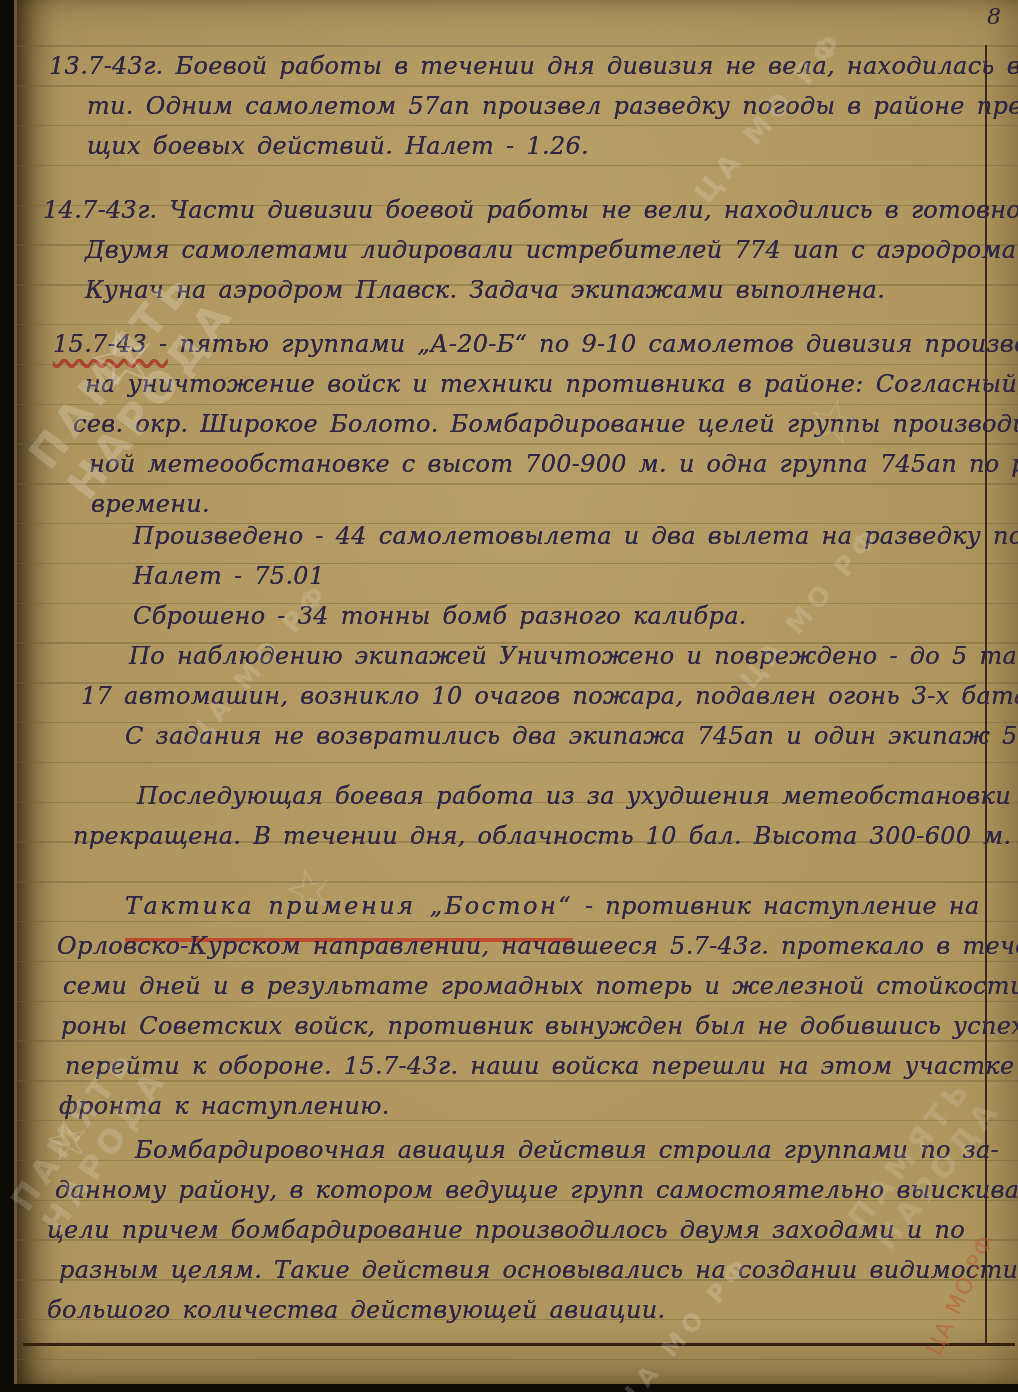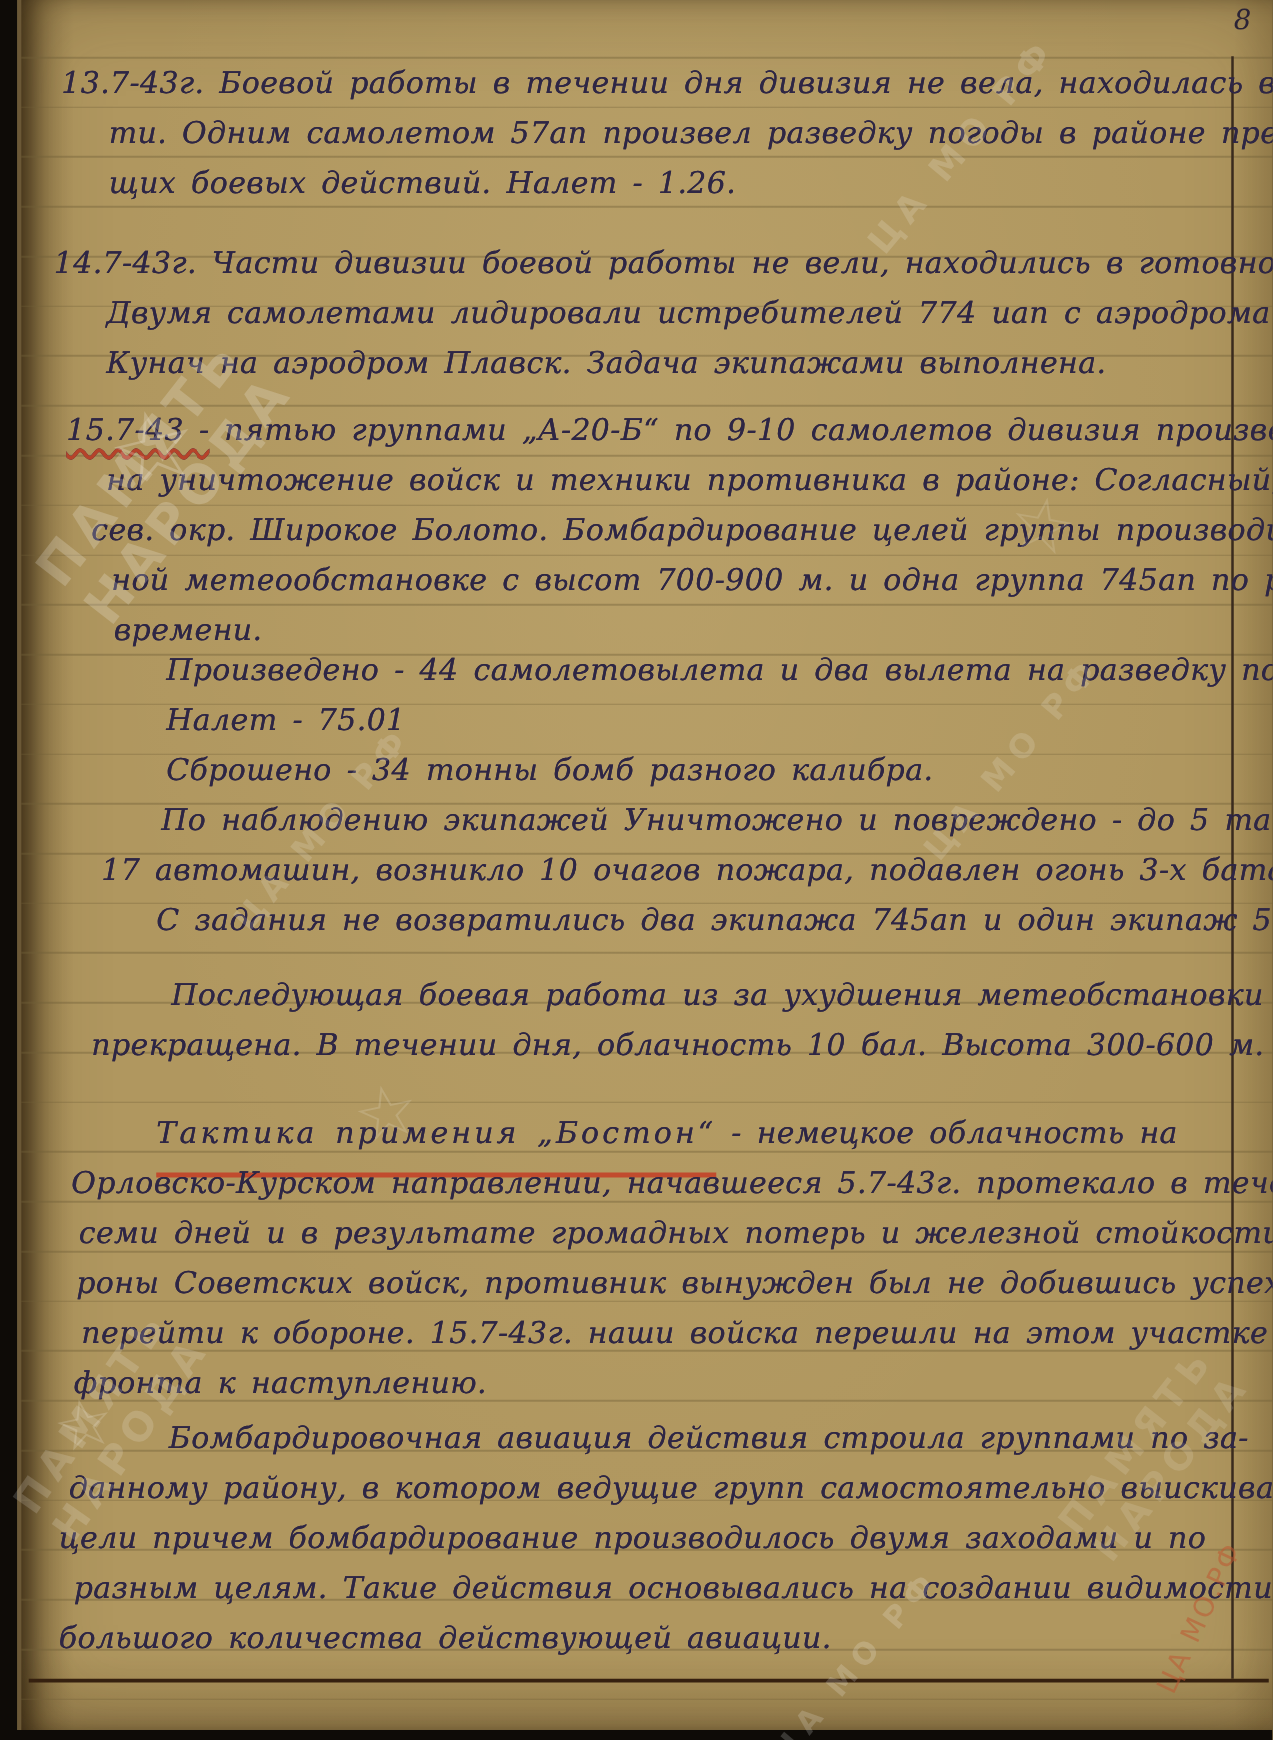--- a/index.html
+++ b/index.html
@@ -109,21 +109,21 @@
     <div class="hline">17 автомашин, возникло 10 очагов пожара, подавлен огонь 3-х батарей ЗА.</div>
     <div class="hline" style="margin-left:44px">С задания не возвратились два экипажа 745ап и один экипаж 57ап.</div>
   </div>
 
   <div class="para" style="top:776px;left:56px">
     <div class="hline" style="margin-left:64px">Последующая боевая работа из за ухудшения метеобстановки была</div>
     <div class="hline">прекращена. В течении дня, облачность 10 бал. Высота 300-600 м. дождь.</div>
   </div>
 
   <div class="para" style="top:886px;left:40px">
-    <div class="hline" style="margin-left:68px"><span class="heading-red">Тактика примения „Бостон“</span><span> - немецкое облачность на</span></div>
+    <div class="hline" style="margin-left:68px"><span class="heading-red">Тактика примения „Бостон“</span><span> - противник наступление на</span></div>
     <div class="hline">Орловско-Курском направлении, начавшееся 5.7-43г. протекало в течении</div>
     <div class="hline" style="margin-left:6px">семи дней и в результате громадных потерь и железной стойкости обо-</div>
     <div class="hline" style="margin-left:4px">роны Советских войск, противник вынужден был не добившись успеха</div>
     <div class="hline" style="margin-left:8px">перейти к обороне. 15.7-43г. наши войска перешли на этом участке</div>
     <div class="hline" style="margin-left:2px">фронта к наступлению.</div>
   </div>
 
   <div class="para" style="top:1130px;left:26px">
     <div class="hline" style="margin-left:92px">Бомбардировочная авиация действия строила группами по за-</div>
     <div class="hline" style="margin-left:12px">данному району, в котором ведущие групп самостоятельно выискивали</div>

